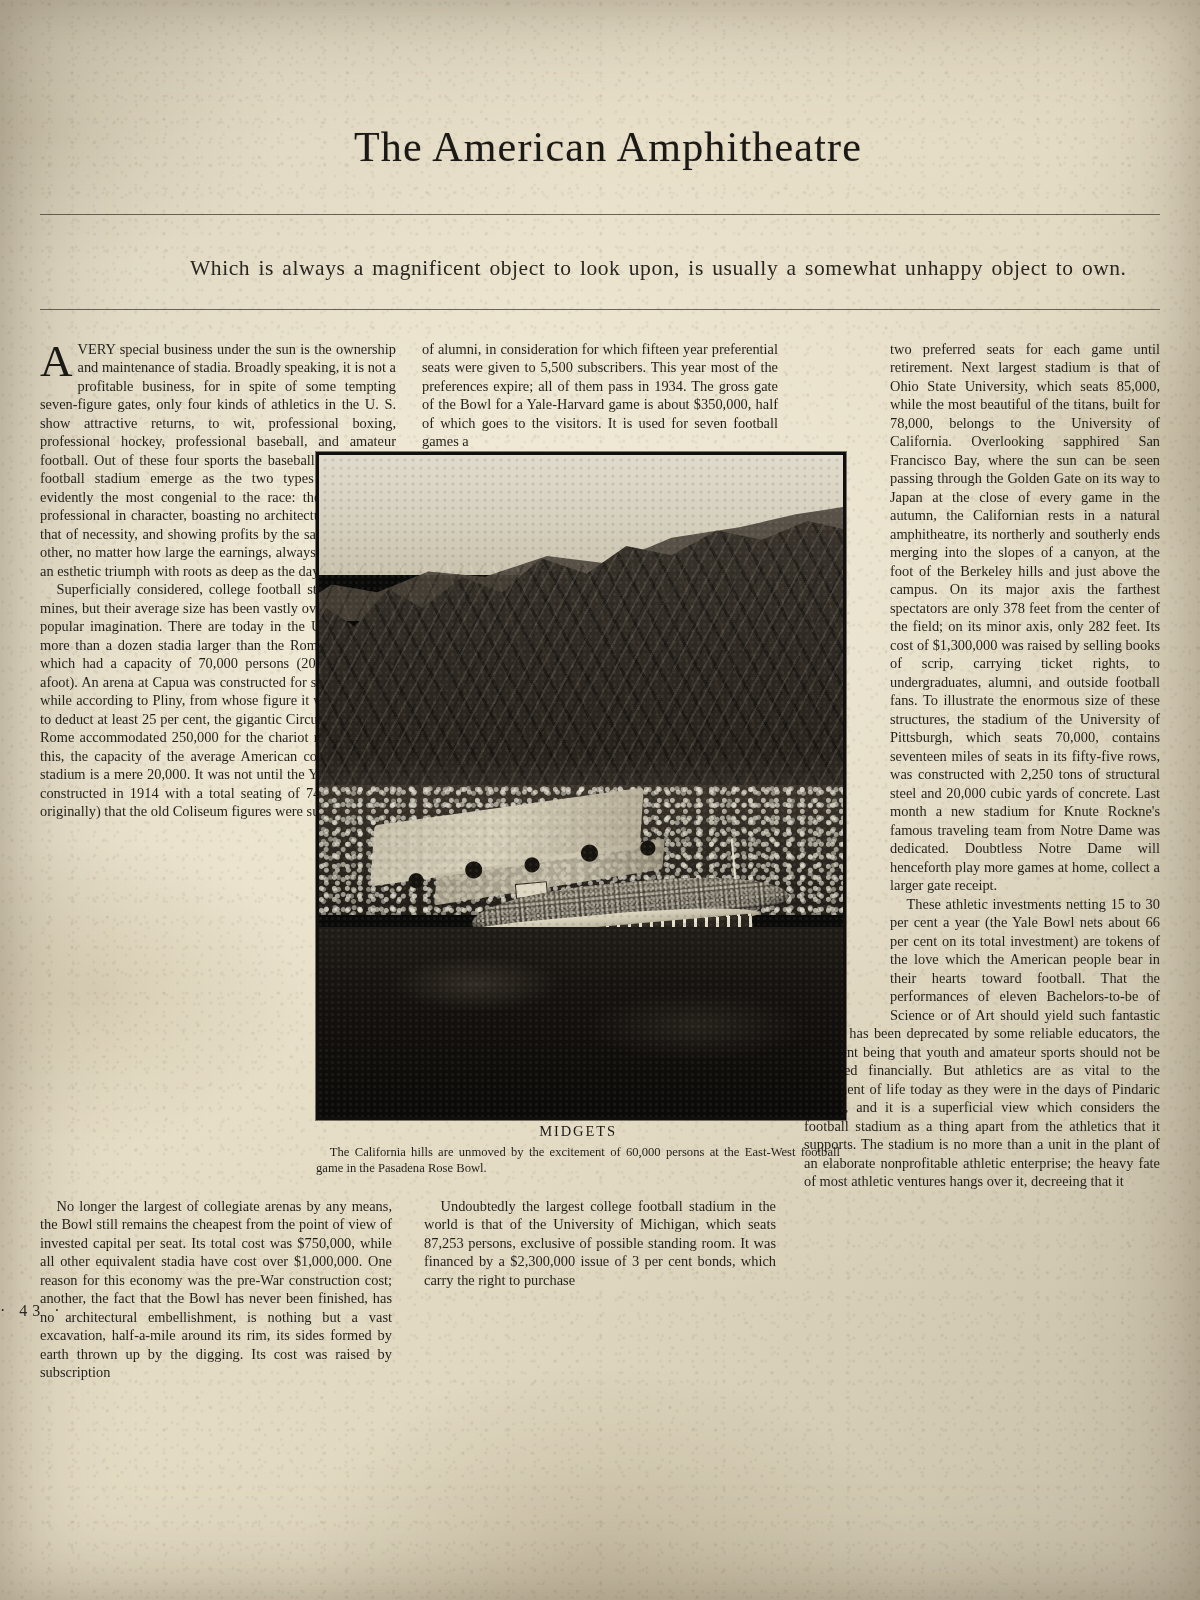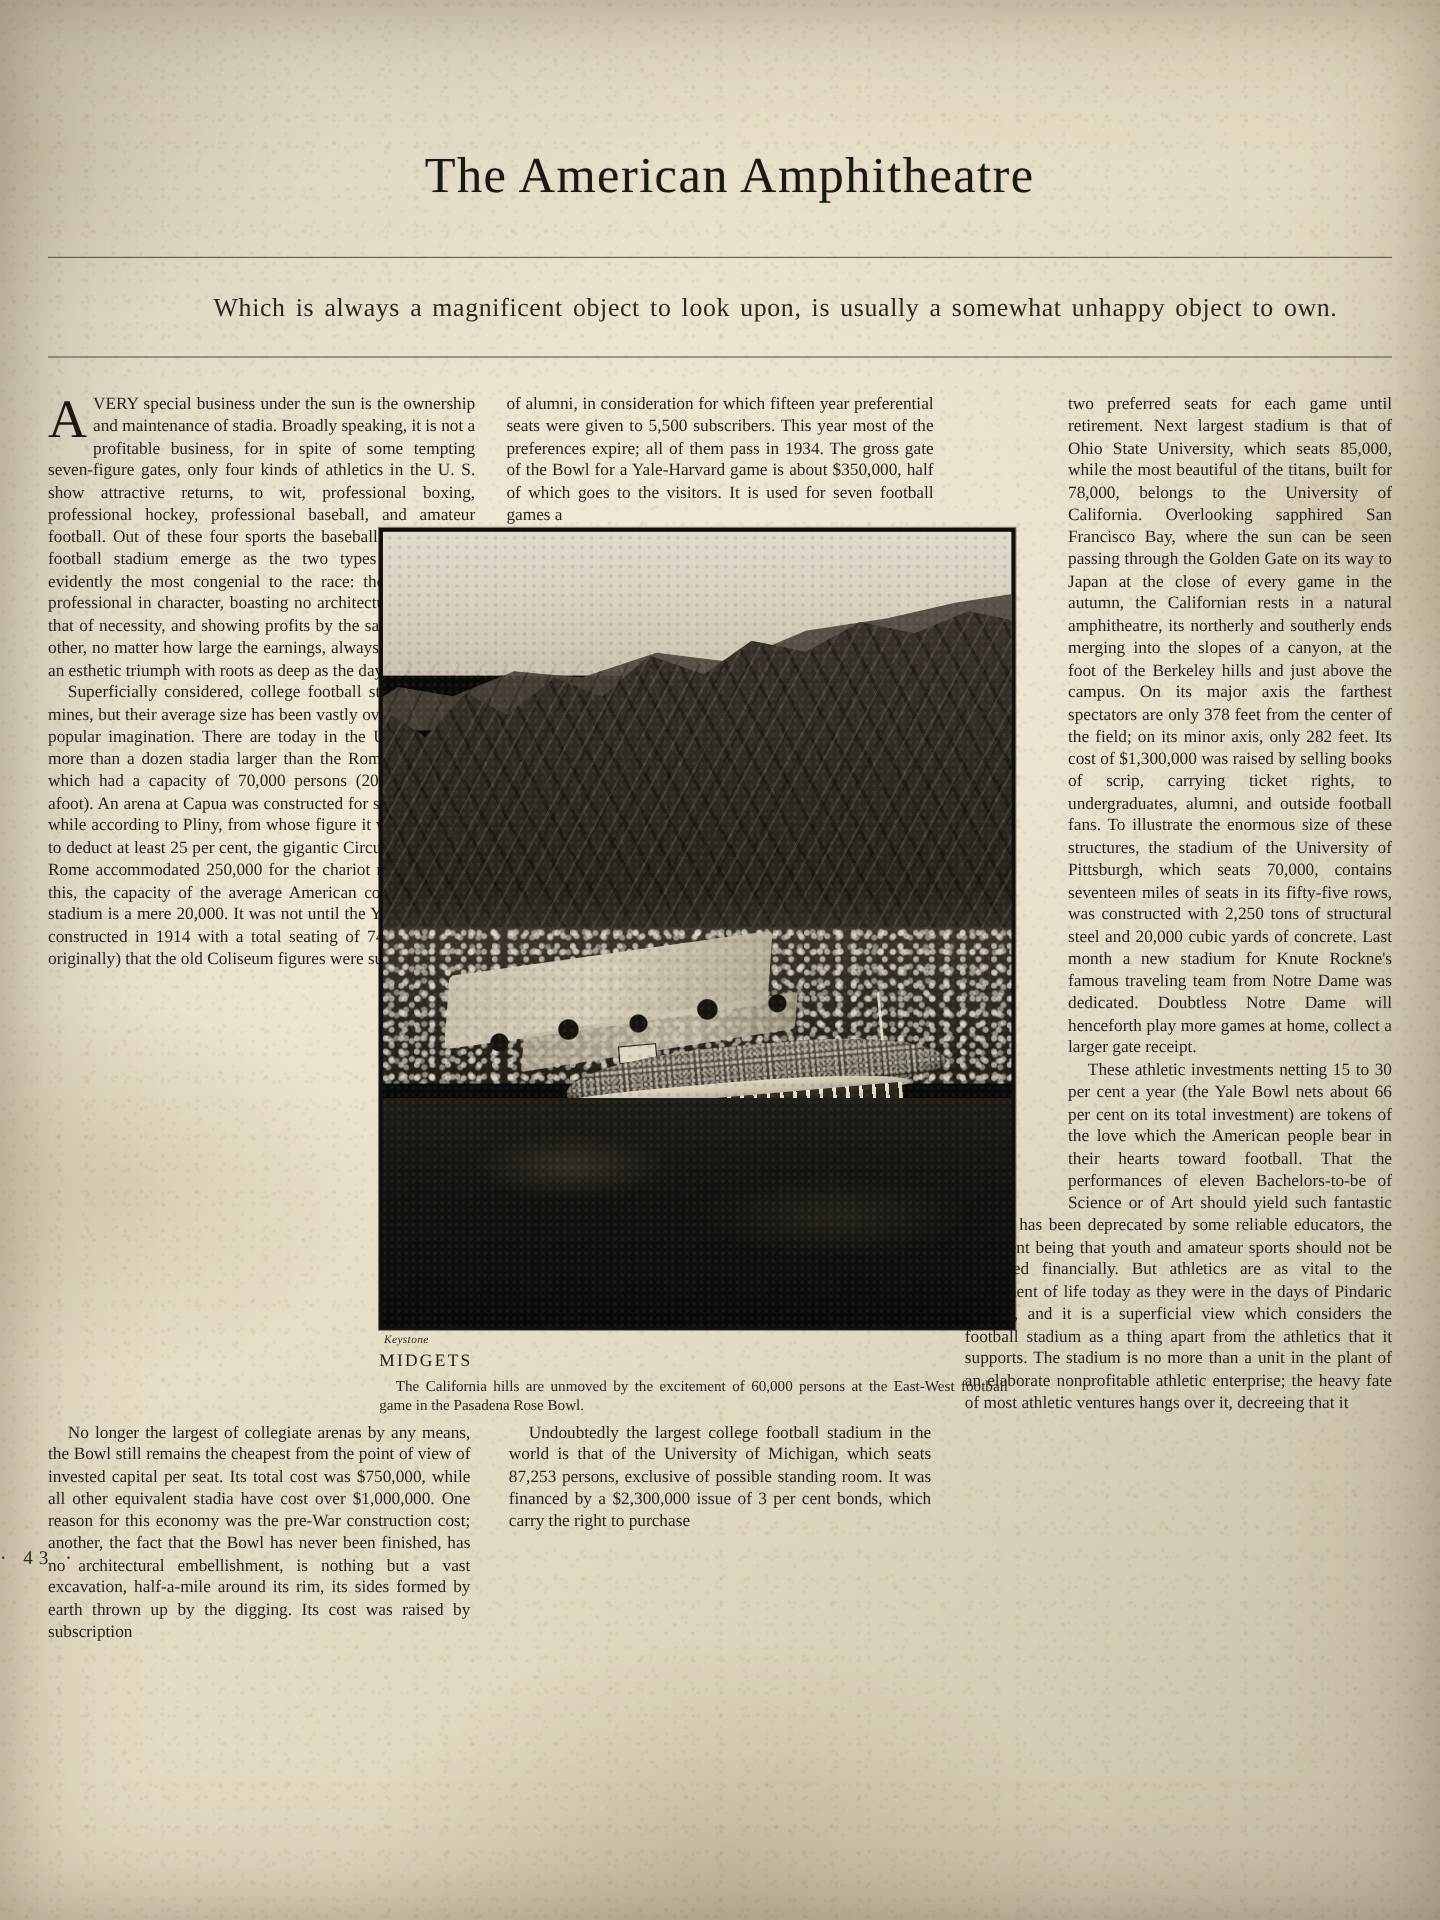--- a/index.html
+++ b/index.html
@@ -71,21 +71,21 @@
     height: 0;
     border: 0;
     border-top: 1.6px solid #4d463a;
     margin: 0;
     opacity: .82;
   }
   .rule-top { margin: 44px 40px 0 40px; }
   .rule-bottom { margin: 22px 40px 0 40px; border-top-width: 1.2px; }
 
   .deck {
-    margin: 0;
+    margin: 12px;
     padding: 24px 56px 0 40px;
     font-size: 21.5px;
     line-height: 1.66;
     letter-spacing: .55px;
     color: #2a2621;
     text-align: justify;
     text-indent: 138px;
     word-spacing: 2.5px;
   }
 
@@ -331,21 +331,21 @@
   }
 
   .photo-credit {
     font-size: 9.5px;
     font-style: italic;
     letter-spacing: .3px;
     color: #2e2a23;
     padding: 3px 0 0 4px;
   }
   .photo-title {
-    text-align: left;
+    text-align: center;
     font-size: 14.5px;
     letter-spacing: 1.9px;
     margin-top: 2px;
     color: #1c1a16;
   }
   .photo-caption {
     font-size: 12.6px;
     line-height: 1.3;
     text-align: justify;
     margin-top: 3px;
@@ -404,21 +404,20 @@
             <div class="flagpole"></div>
             <div class="scoreboard"></div>
             <div class="bowl-crowd"></div>
             <div class="bowl-rim"></div>
             <div class="bowl-scaffold"></div>
             <div class="bowl-base"></div>
           </div>
           <div class="foreground"></div>
           <div class="photo-noise"></div>
         </div>
-        <div class="photo-credit">Keystone</div>
         <div class="photo-title">MIDGETS</div>
         <div class="photo-caption">The California hills are unmoved by the excitement of 60,000 persons at the East-West football game in the Pasadena Rose Bowl.</div>
       </div>
 
       <div class="cols-top">
 
         <div class="col">
           <p class="first"><span class="dropcap">A</span><span>VERY special business under the sun is the ownership and maintenance of stadia. Broadly speaking, it is not a profitable business, for in spite of some tempting seven-figure gates, only four kinds of athletics in the U. S. show attractive returns, to wit, professional boxing, professional hockey, professional baseball, and amateur football. Out of these four sports the baseball park and the football stadium emerge as the two types of structure evidently the most congenial to the race: the one, highly professional in character, boasting no architecture other than that of necessity, and showing profits by the same token; the other, no matter how large the earnings, always something of an esthetic triumph with roots as deep as the days of Pindar.</span></p>
           <p>Superficially considered, college football stadia are gold mines, but their average size has been vastly overrated by the popular imagination. There are today in the U. S. scarcely more than a dozen stadia larger than the Roman Coliseum, which had a capacity of 70,000 persons (20,000 of them afoot). An arena at Capua was constructed for some 100,000; while according to Pliny, from whose figure it would be well to deduct at least 25 per cent, the gigantic Circus Maximus at Rome accommodated 250,000 for the chariot races. Against this, the capacity of the average American college football stadium is a mere 20,000. It was not until the Yale Bowl was constructed in 1914 with a total seating of 74,786 (61,000 originally) that the old Coliseum figures were surpassed.</p>
         </div>

